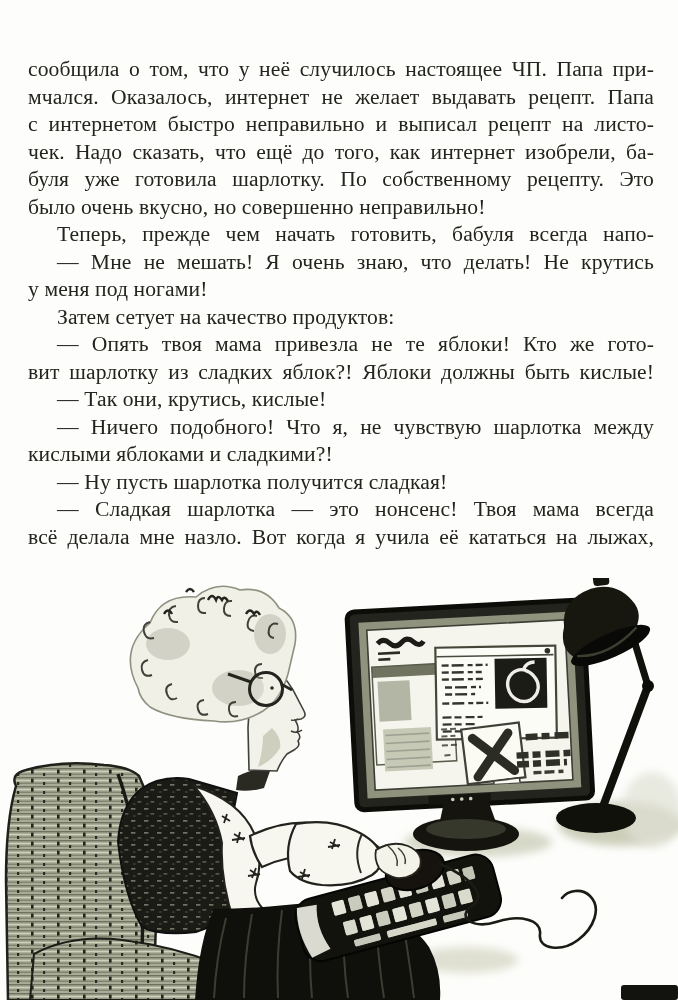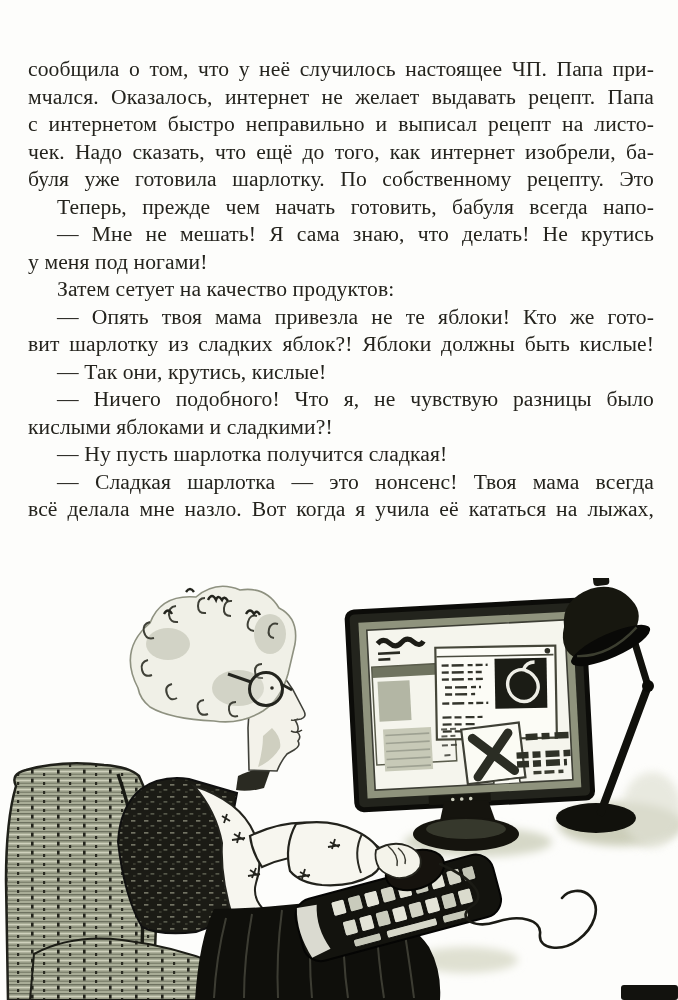--- a/index.html
+++ b/index.html
@@ -18,28 +18,29 @@
 <body>
 
 <div class="page">
 
   <div class="text-block">
     <div class="line j">сообщила о том, что у неё случилось настоящее ЧП. Папа при-</div>
     <div class="line j">мчался. Оказалось, интернет не желает выдавать рецепт. Папа</div>
     <div class="line j">с интернетом быстро неправильно и выписал рецепт на листо-</div>
     <div class="line j">чек. Надо сказать, что ещё до того, как интернет изобрели, ба-</div>
     <div class="line j">буля уже готовила шарлотку. По собственному рецепту. Это</div>
+    <div class="line">было очень вкусно, но совершенно неправильно!</div>
     <div class="line j ind">Теперь, прежде чем начать готовить, бабуля всегда напо-</div>
-    <div class="line j ind">— Мне не мешать! Я сама знаю, что делать! Не крутись</div>
+    <div class="line j ind">— Мне не мешать! Я очень знаю, что делать! Не крутись</div>
     <div class="line">у меня под ногами!</div>
     <div class="line ind">Затем сетует на качество продуктов:</div>
     <div class="line j ind">— Опять твоя мама привезла не те яблоки! Кто же гото-</div>
     <div class="line j">вит шарлотку из сладких яблок?! Яблоки должны быть кислые!</div>
     <div class="line ind">— Так они, крутись, кислые!</div>
-    <div class="line j ind">— Ничего подобного! Что я, не чувствую разницы было</div>
+    <div class="line j ind">— Ничего подобного! Что я, не чувствую шарлотка между</div>
     <div class="line">кислыми яблоками и сладкими?!</div>
     <div class="line ind">— Ну пусть шарлотка получится сладкая!</div>
     <div class="line j ind">— Сладкая шарлотка — это нонсенс! Твоя мама всегда</div>
     <div class="line j">всё делала мне назло. Вот когда я учила её кататься на лыжах,</div>
   </div>
 
   <svg class="art" viewBox="0 0 678 422" xmlns="http://www.w3.org/2000/svg">
     <defs>
       <pattern id="weave" width="26" height="9" patternUnits="userSpaceOnUse">
         <rect width="26" height="9" fill="#a9ad97"></rect>

